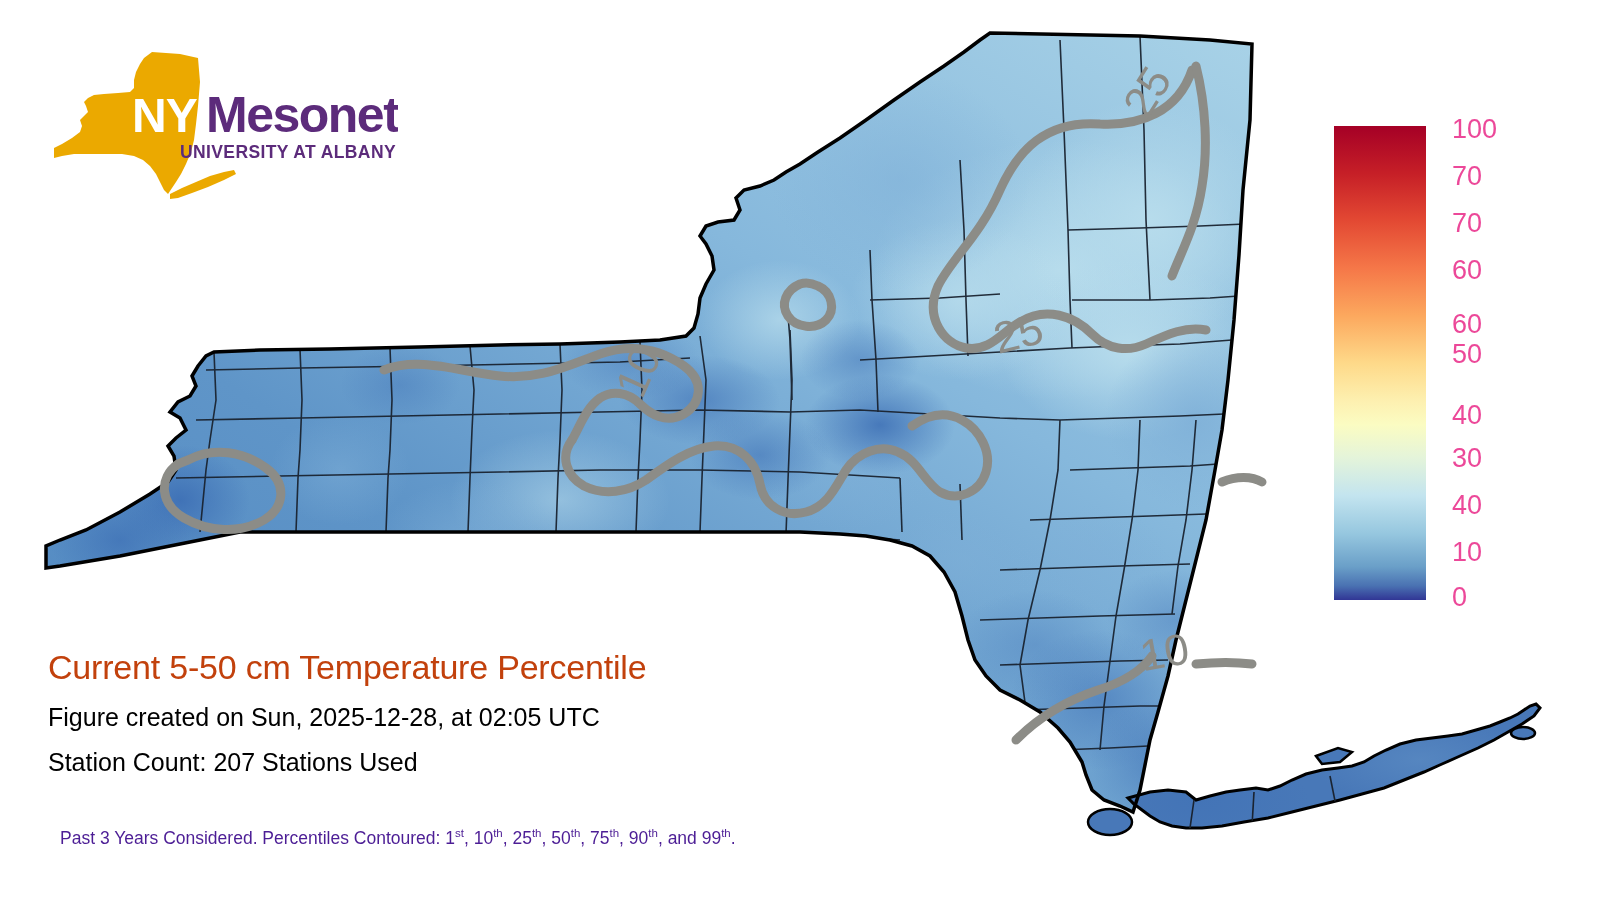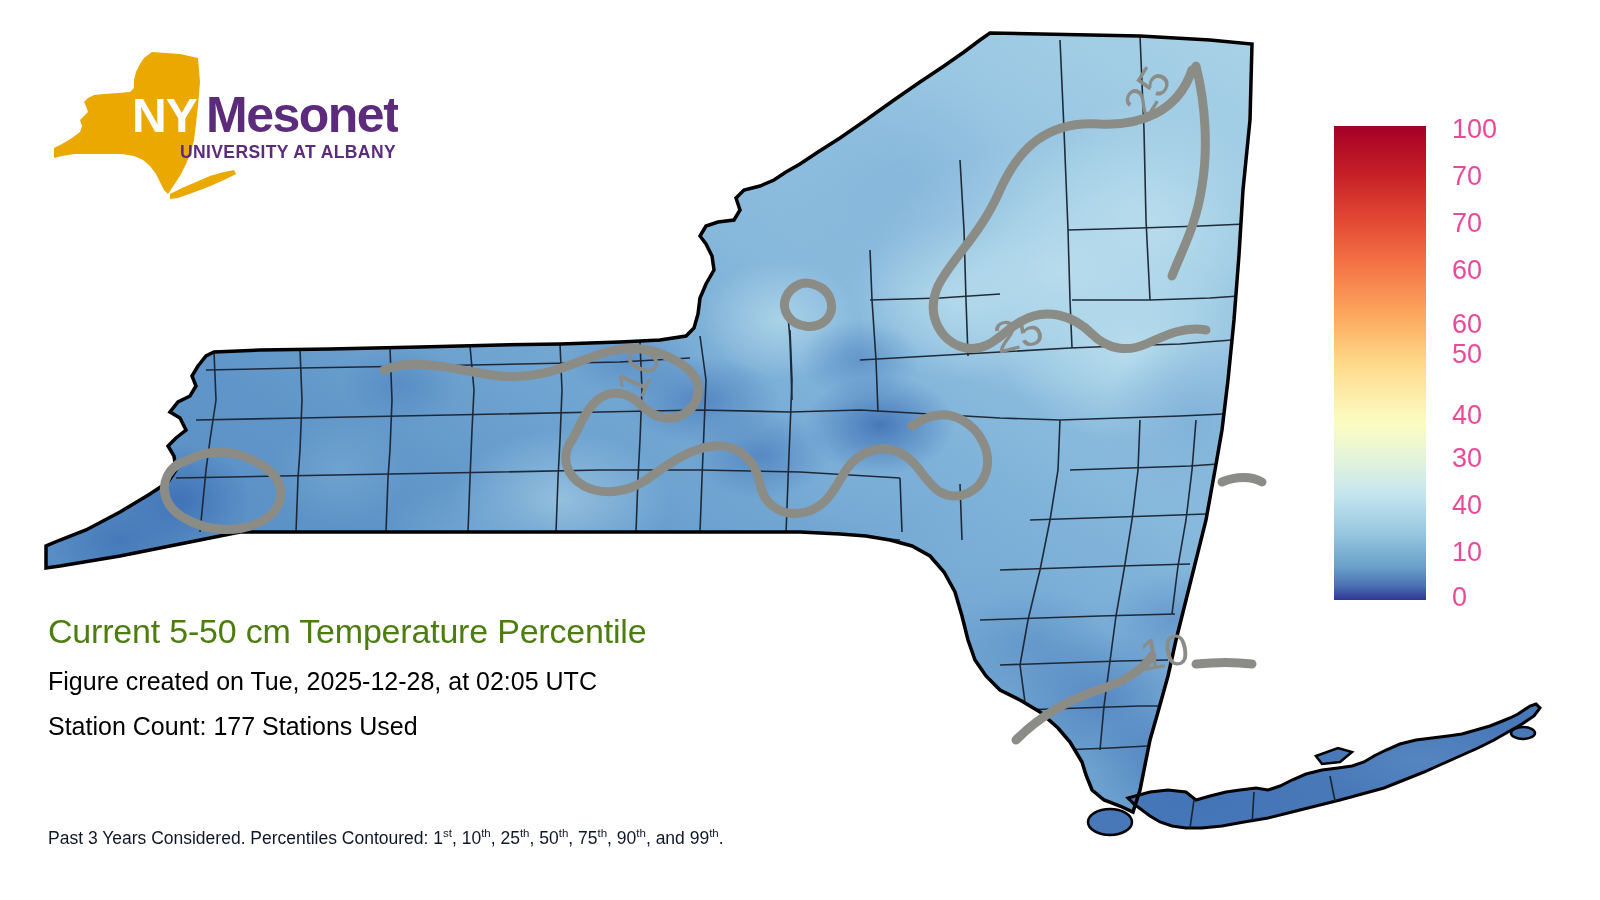--- a/index.html
+++ b/index.html
@@ -33,36 +33,37 @@
 
   
   #textblock {
     position: absolute;
     left: 48px;
     top: 612px;
     width: 980px;
   }
   #map-title {
     font-size: 34px;
-    color: #4d7c0f;
+    color: #c2410c;
     white-space: nowrap;
     letter-spacing: -0.2px;
+    margin-top: 36px;
   }
   .subline {
     font-size: 25px;
     color: #000000;
     margin-top: 16px;
     white-space: nowrap;
   }
   #footnote {
     position: absolute;
-    left: 48px;
+    left: 60px;
     top: 828px;
     font-size: 17.5px;
-    color: #0f172a;
+    color: #4c1d95;
     white-space: nowrap;
   }
   #footnote sup {
     font-size: 11.5px;
     vertical-align: super;
     line-height: 0;
   }
 
   
   #colorbar-wrap {
@@ -393,21 +394,21 @@
     <div class="cb-label" style="top:228px">50</div>
     <div class="cb-label" style="top:289px">40</div>
     <div class="cb-label" style="top:332px">30</div>
     <div class="cb-label" style="top:379px">40</div>
     <div class="cb-label" style="top:426px">10</div>
     <div class="cb-label" style="top:471px">0</div>
   </div>
 
   <div id="textblock">
     <div id="map-title">Current 5-50 cm Temperature Percentile</div>
-    <div class="subline">Figure created on Tue, 2025-12-28, at 02:05 UTC</div>
-    <div class="subline">Station Count: 177 Stations Used</div>
+    <div class="subline">Figure created on Sun, 2025-12-28, at 02:05 UTC</div>
+    <div class="subline">Station Count: 207 Stations Used</div>
   </div>
 
   <div id="footnote">
     <span>Past 3 Years Considered. Percentiles Contoured: 1</span><sup>st</sup>, 10<sup>th</sup>, 25<sup>th</sup>, 50<sup>th</sup>, 75<sup>th</sup>, 90<sup>th</sup>, and 99<sup>th</sup>.
   </div>
 
 </div>
 
 </body></html>

